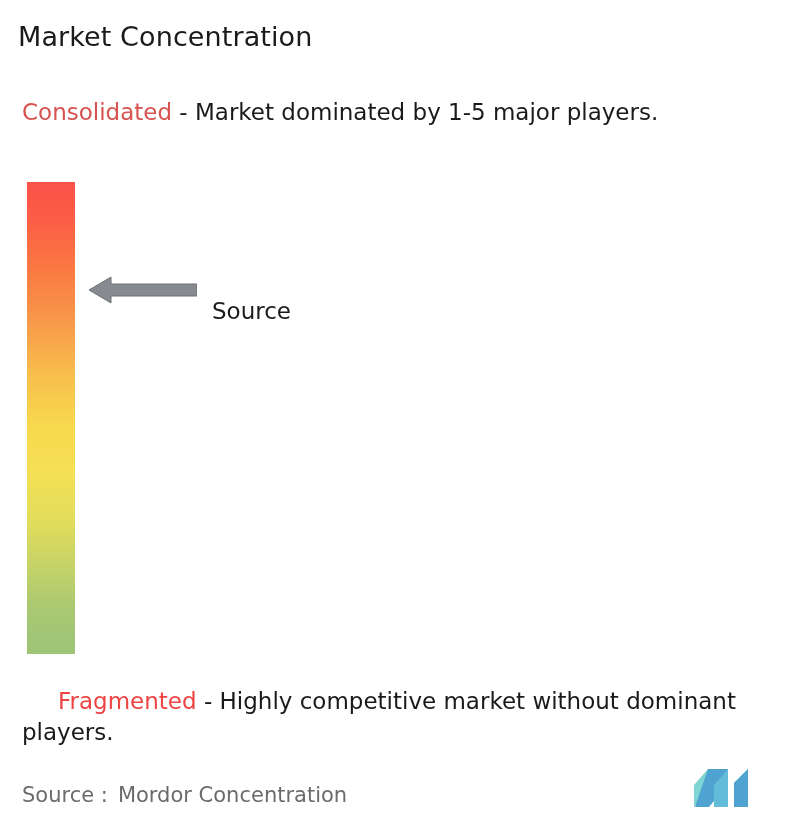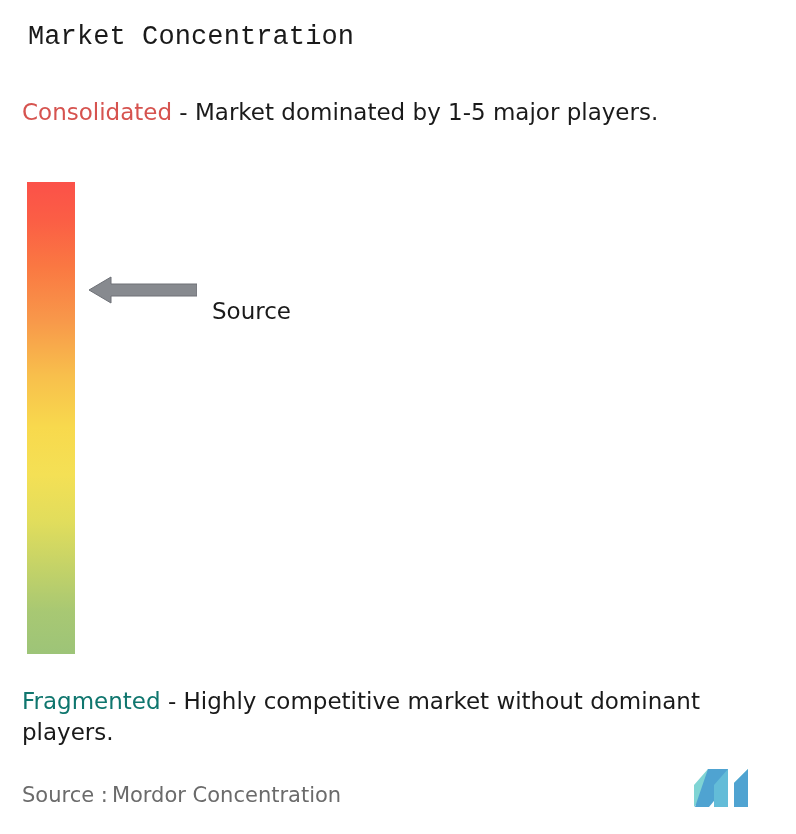--- a/index.html
+++ b/index.html
@@ -12,29 +12,28 @@
     height: 834px;
     position: relative;
     font-family: "DejaVu Sans", sans-serif;
     -webkit-font-smoothing: antialiased;
     overflow: hidden;
   }
 
   
   #page-title {
     position: absolute;
-    left: 28px;
+    left: 18px;
     top: 20px;
     font-size: 27px;
     line-height: 34px;
     color: #1a1a1a;
     font-weight: 400;
     letter-spacing: 0.1px;
     white-space: nowrap;
-    font-family: Liberation Mono, monospace;
   }
 
   
   #legend-consolidated {
     position: absolute;
     left: 22px;
     top: 97px;
     width: 752px;
     font-size: 23px;
     line-height: 31px;
@@ -94,35 +93,36 @@
     position: absolute;
     left: 22px;
     top: 686px;
     width: 768px;
     font-size: 23px;
     line-height: 31px;
     color: #1a1a1a;
     font-weight: 400;
   }
   #legend-fragmented .kw {
-    color: #0f766e;
+    color: #ef4444;
+    margin-left: 36px;
   }
 
   
   #source-line {
     position: absolute;
     left: 22px;
     top: 781px;
     font-size: 21px;
     line-height: 28px;
     color: #6b6b6b;
     font-weight: 400;
     white-space: nowrap;
   }
-  #source-line .src-label { margin-right: 4px; }
+  #source-line .src-label { margin-right: 10px; }
 
   #brand-logo {
     position: absolute;
     left: 694px;
     top: 769px;
     width: 62px;
     height: 38px;
   }
 </style>
 </head>

